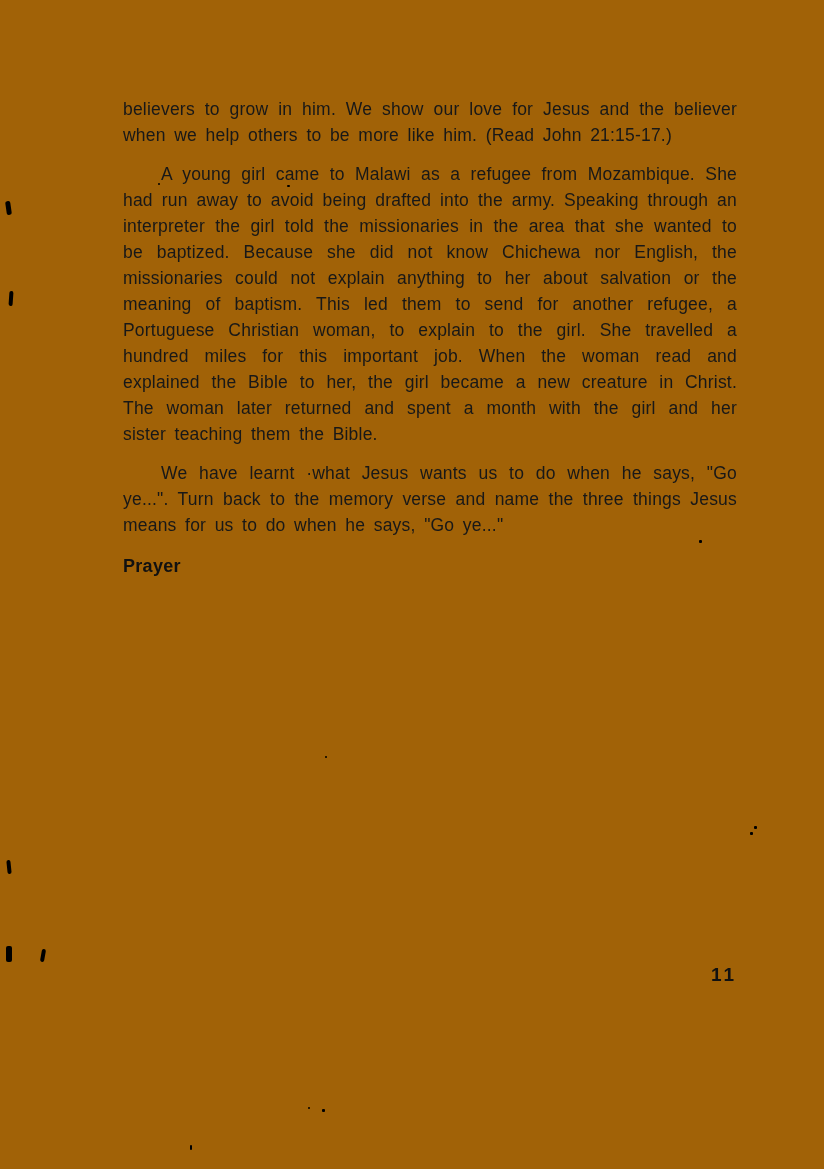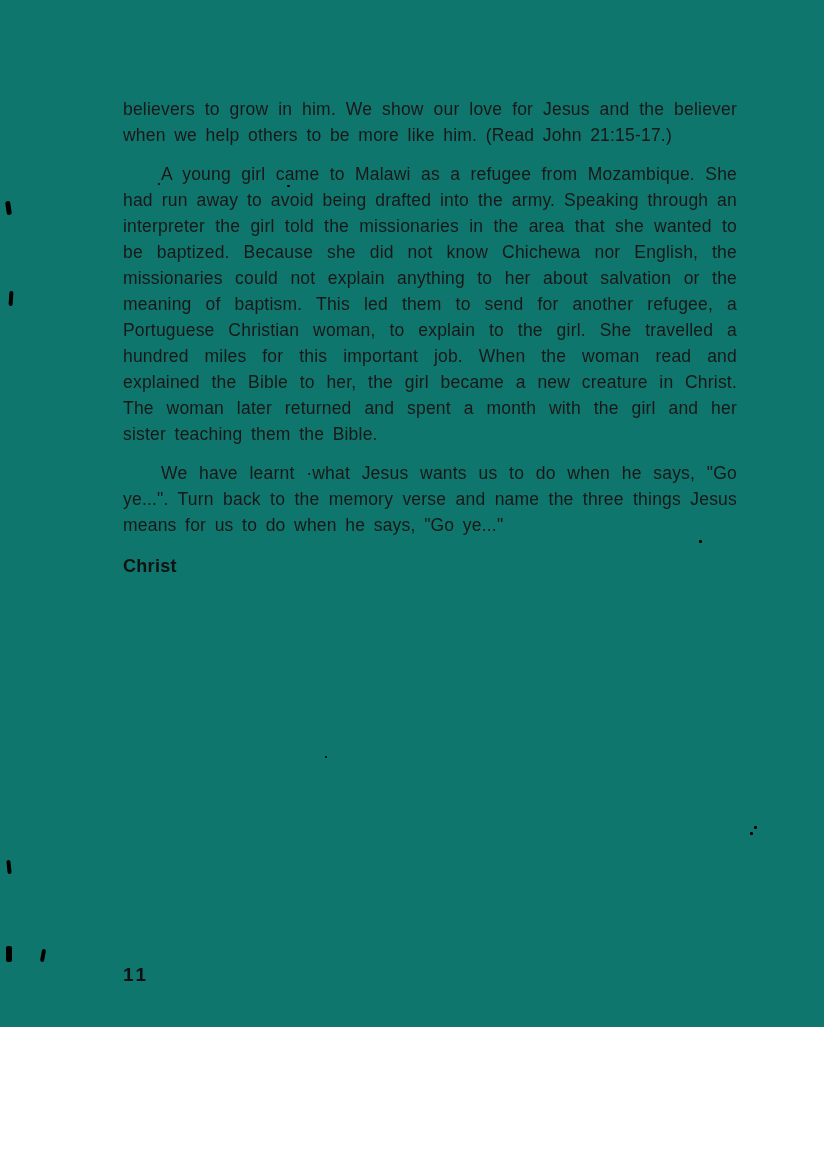--- a/index.html
+++ b/index.html
@@ -3,22 +3,22 @@
 <meta charset="utf-8">
 <style>
   html, body {
     margin: 0;
     padding: 0;
     background: #ffffff;
   }
   .page {
     position: relative;
     width: 824px;
-    height: 1027px;
-    background: #0f766e;
+    height: 1169px;
+    background: #a16207;
     font-family: "Liberation Sans", sans-serif;
     color: #181818;
     overflow: hidden;
   }
   .content {
     position: absolute;
     top: 96px;
     left: 123px;
     width: 614px;
   }
@@ -40,21 +40,21 @@
     font-weight: 700;
     letter-spacing: 0.3px;
     word-spacing: 5px;
     color: #111111;
   }
   .page-number {
     position: absolute;
     top: 964px;
     left: 123px;
     width: 614px;
-    text-align: left;
+    text-align: right;
     font-size: 19px;
     font-weight: 700;
     letter-spacing: 3px;
     color: #111111;
   }
   .artifact {
     position: absolute;
     background: #000000;
   }
 </style>
@@ -65,21 +65,21 @@
 
   <div class="content">
 
     <p class="para no-indent">believers to grow in him. We show our love for Jesus and the believer when we help others to be more like him. (Read John 21:15-17.)</p>
 
     <p class="para">A young girl came to Malawi as a refugee from Mozambique. She had run away to avoid being drafted into the army. Speaking through an interpreter the girl told the missionaries in the area that she wanted to be baptized. Because she did not know Chichewa nor English, the missionaries could not explain anything to her about salvation or the meaning of baptism. This led them to send for another refugee, a Portuguese Christian woman, to explain to the girl. She travelled a hundred miles for this important job. When the woman read and explained the Bible to her, the girl became a new creature in Christ. The woman later returned and spent a month with the girl and her sister teaching them the Bible.</p>
 
 
     <p class="para">We have learnt ·what Jesus wants us to do when he says, "Go ye...". Turn back to the memory verse and name the three things Jesus means for us to do when he says, "Go ye..."</p>
 
-    <h3 class="heading">Christ</h3>
+    <h3 class="heading">Prayer</h3>
 
 
   </div>
 
   <div class="page-number">11</div>
 
   <div>
       <div class="artifact" style="left: 6px; top: 201px; width: 5px; height: 14px; transform: rotate(-8deg); border-radius: 2px; background: rgb(0, 0, 0);"></div>
       <div class="artifact" style="left: 9px; top: 291px; width: 4px; height: 15px; transform: rotate(4deg); border-radius: 2px; background: rgb(0, 0, 0);"></div>
       <div class="artifact" style="left: 7px; top: 860px; width: 4px; height: 14px; transform: rotate(-6deg); border-radius: 2px; background: rgb(0, 0, 0);"></div>

